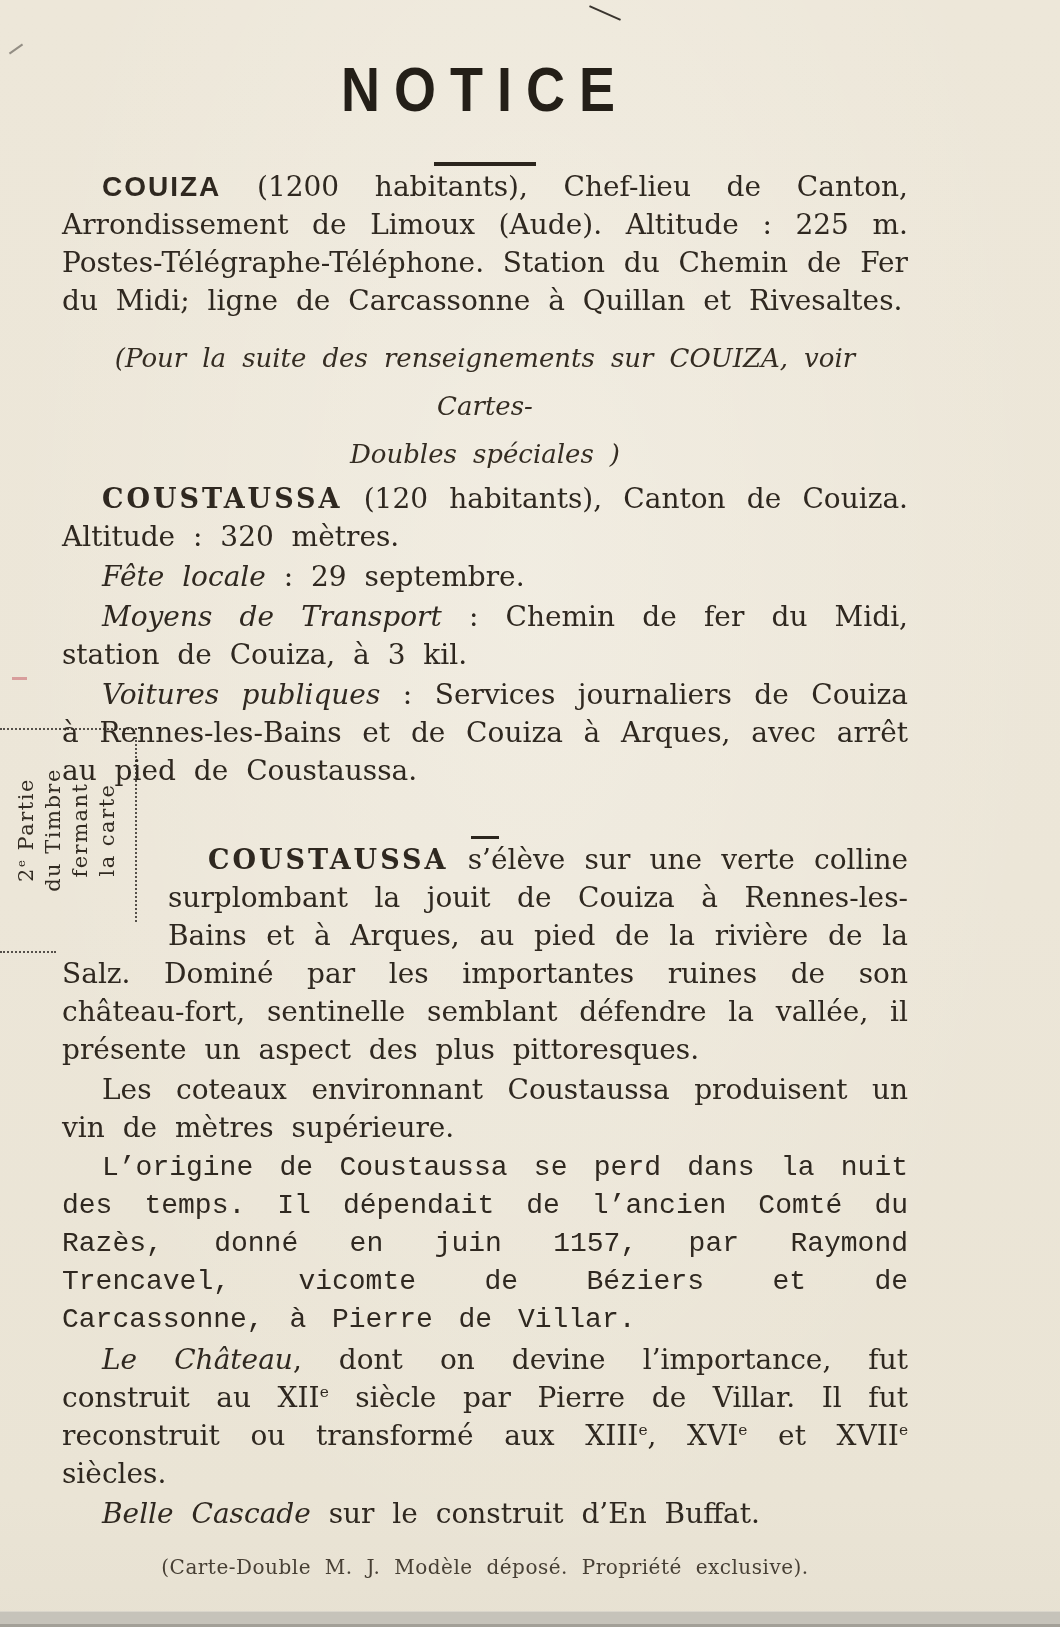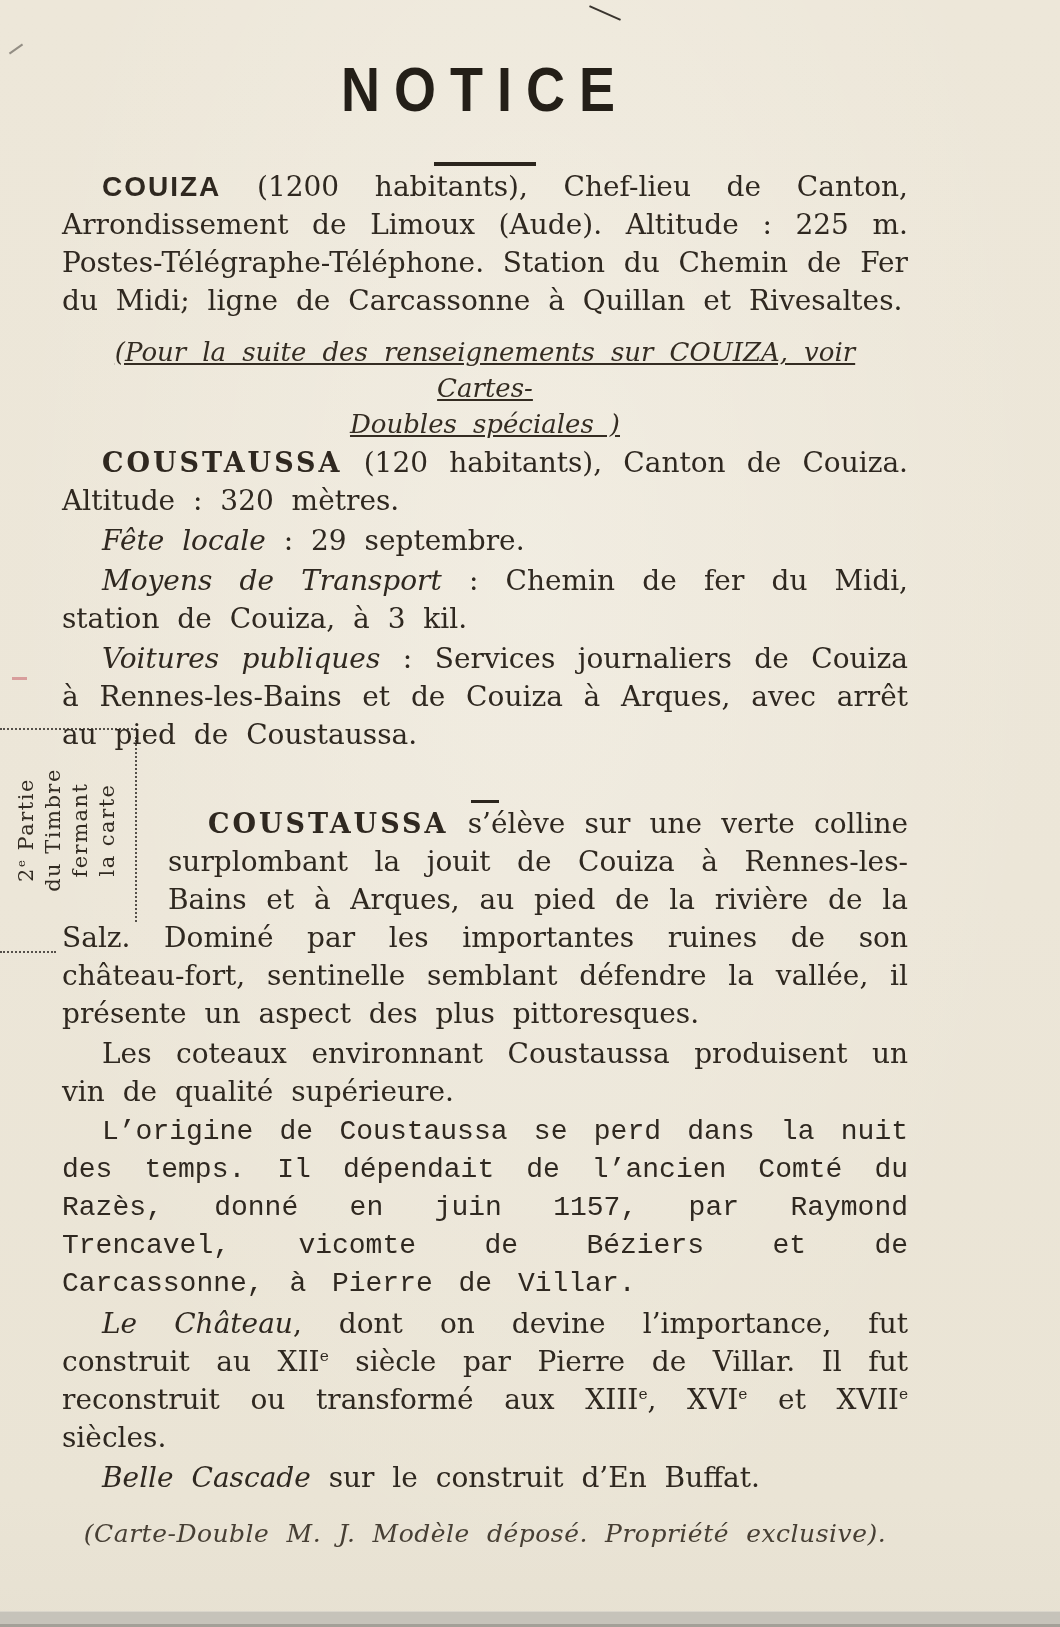--- a/index.html
+++ b/index.html
@@ -57,25 +57,24 @@
     font-weight: bold;
     font-size: 27px;
     letter-spacing: 3px;
   }
   .lead-italic { font-style: italic; }
   .p-intro { margin-top: 32px; }
   .note {
     margin: 14px 0 0 0;
     font-style: italic;
     font-size: 26px;
-    line-height: 36px;
+    line-height: 48px;
     text-align: center;
     word-spacing: 0.3em;
     color: #342c22;
-    text-decoration: underline;
   }
   .p-entry { margin-top: 20px; }
   .p-fete { margin-top: 16px; }
   .p-transport { margin-top: 16px; }
   .p-voitures { margin-top: 16px; margin-left: 86px; text-indent: 52px; }
   .section-dash {
     width: 28px;
     height: 3px;
     background: #2b251d;
     margin: 46px auto 0 auto;
@@ -83,22 +82,21 @@
   .p-description { margin-top: 26px; text-indent: 28px; }
   .flap-spacer { float: left; width: 106px; height: 110px; }
   .p-coteaux { margin-top: 16px; text-indent: 36px; }
   .p-origine { margin-top: 4px; text-indent: 36px; font-family: Liberation Mono, monospace; }
   .p-chateau { margin-top: 16px; text-indent: 36px; }
   .p-vue { margin-top: 8px; text-indent: 36px; }
   .p-cascade { margin-top: 16px; text-indent: 36px; }
   sup { font-size: 0.55em; line-height: 0; }
   .footer-note {
     margin: 22px 0 0 0;
-    font-style: italic;
-    font-size: 25px;
+    font-size: 20px;
     text-align: center;
     word-spacing: 0.35em;
     letter-spacing: 0.5px;
     color: rgba(48, 40, 30, 0.88);
   }
   
   .flap-line { position: absolute; }
   .flap-top    { top: 728px; left: 0;     width: 137px; border-top: 2px dotted #55504a; }
   .flap-right  { top: 737px; left: 135px; height: 185px; border-left: 2px dotted #55504a; }
   .flap-bottom { top: 951px; left: 0;     width: 56px;  border-top: 2px dotted #55504a; }
@@ -187,21 +185,21 @@
     <p class="body p-fete"><span class="lead-italic">Fête locale</span><span> : 29 septembre.</span></p>
 
     <p class="body p-transport"><span class="lead-italic">Moyens de Transport</span><span> : Chemin de fer du Midi, station de Couiza, à 3 kil.</span></p>
 
     <p class="body p-voitures"><span class="lead-italic">Voitures publiques</span><span> : Services journaliers de Couiza à Rennes-les-Bains et de Couiza à Arques, avec arrêt au pied de Coustaussa.</span></p>
 
     <div class="section-dash"></div>
 
     <p class="body p-description"><span class="flap-spacer"></span><span class="lead-caps">COUSTAUSSA</span><span> s’élève sur une verte colline surplombant la jouit de Couiza à Rennes-les-Bains et à Arques, au pied de la rivière de la Salz. Dominé par les importantes ruines de son château-fort, sentinelle semblant défendre la vallée, il présente un aspect des plus pittoresques.</span></p>
 
-    <p class="body p-coteaux">Les coteaux environnant Coustaussa produisent un vin de qualité supérieure.</p>
+    <p class="body p-coteaux">Les coteaux environnant Coustaussa produisent un vin de mètres supérieure.</p>
 
     <p class="body p-origine">L’origine de Coustaussa se perd dans la nuit des temps. Il dépendait de l’ancien Comté du Razès, donné en juin 1157, par Raymond Trencavel, vicomte de Béziers et de Carcassonne, à Pierre de Villar.</p>
 
     <p class="body p-chateau"><span class="lead-italic">Le Château</span><span>, dont on devine l’importance, fut construit au XII</span><sup>e</sup><span> siècle par Pierre de Villar. Il fut reconstruit ou transformé aux XIII</span><sup>e</sup><span>, XVI</span><sup>e</sup><span> et XVII</span><sup>e</sup><span> siècles.</span></p>
 
 
     <p class="body p-cascade"><span class="lead-italic">Belle Cascade</span><span> sur le construit d’En Buffat.</span></p>
 
     <p class="footer-note">(Carte-Double M. J. Modèle déposé. Propriété exclusive).</p>
 

